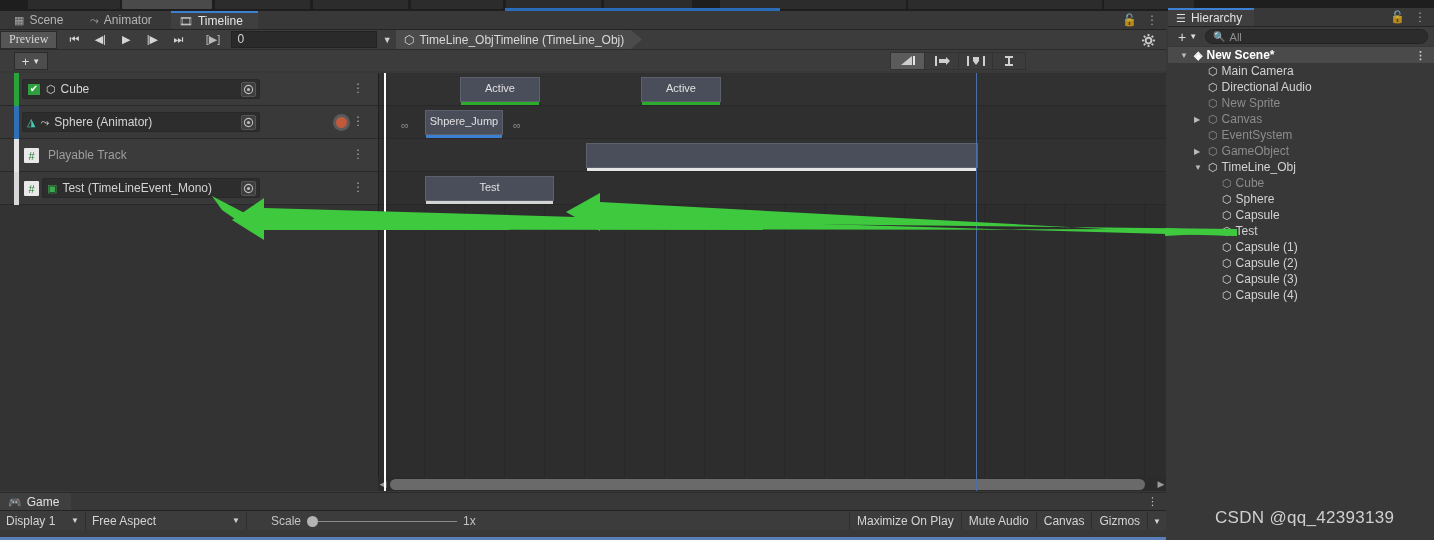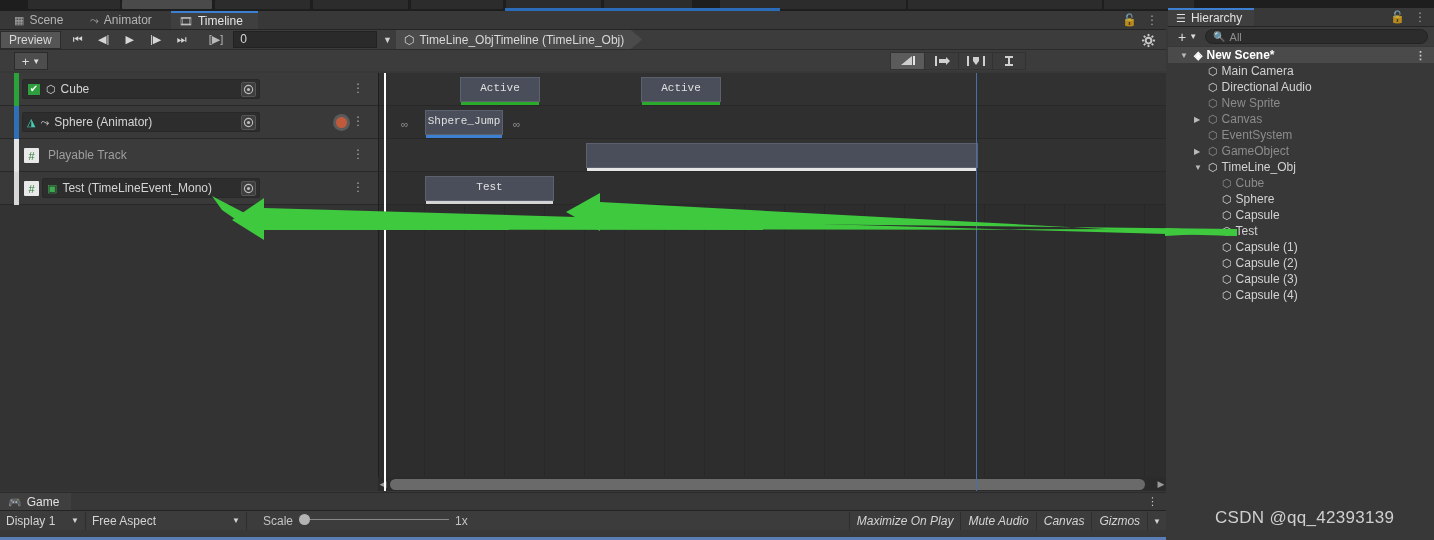--- a/index.html
+++ b/index.html
@@ -30,21 +30,21 @@
   .tab .ticon { font-size:11px; opacity:.85; display:inline-block; }
   .tab-close { position:absolute; right:0; top:0; height:18px; display:flex; align-items:center; gap:9px; padding-right:8px;}
   .lock-ico, .kebab-ico { opacity:.75; font-size:12px; }
 
   
   .tl-toolbar { position:relative; height:20px; background:#3c3c3c; border-top:1px solid #242424; display:flex; align-items:center; }
   .tbtn { height:18px; min-width:26px; background:#4d4d4d; border:1px solid #2e2e2e; border-right:none;
           color:#d2d2d2; font-size:11px; display:flex; align-items:center; justify-content:center; }
   .tbtn:last-child { border-right:1px solid #2e2e2e; }
   .preview { height:18px; padding:0 8px; background:#555; border:1px solid #2b2b2b; color:#d8d8d8;
-             display:flex; align-items:center; font-size:12px; }
+             display:flex; align-items:center; font-size:12px;font-family:Liberation Serif, serif; }
   .transport { display:flex; margin-left:4px; }
   .transport .tbtn { background:#3c3c3c; border:none; width:26px; color:#d6d6d6; font-size:11px; }
   .playrange { margin-left:8px; width:28px; text-align:center; color:#b9b9b9; font-size:11px; }
   .frame-field { margin-left:4px; height:17px; background:#2a2a2a; border:1px solid #222; color:#d6d6d6;
                  padding:0 6px; line-height:15px; font-size:12px; }
   .caret-btn { width:18px; text-align:center; color:#cfcfcf; font-size:9px; }
 
   
   .seq-bar { position:absolute; left:396px; top:18px; width:770px; height:20px; background:#3c3c3c;
              border-top:1px solid #242424; display:flex; align-items:center; }
@@ -74,21 +74,21 @@
   .target-btn { width:15px; height:15px; border:1px solid #555; border-radius:2px; background:#3e3e3e;
                 display:flex; align-items:center; justify-content:center; }
   .rec-btn { position:absolute; right:28px; top:8px; width:17px; height:17px; border-radius:50%;
              background:#5a5a5a; display:flex; align-items:center; justify-content:center; }
   .rec-dot { width:11px; height:11px; border-radius:50%; background:#c05a3b; }
   .row-kebab { position:absolute; right:14px; top:9px; color:#aaa; font-size:12px; line-height:12px; }
   .no-field-label { position:absolute; left:48px; top:9px; color:#9e9e9e; font-size:12px; }
 
   
   .clip-area { position:absolute; left:378px; top:0; width:788px; height:418px; background:#2d2d2d;
-               border-left:1px solid #1e1e1e; overflow:hidden;font-family:Liberation Mono, monospace; }
+               border-left:1px solid #1e1e1e; overflow:hidden; }
   .track-lane { position:absolute; left:0; width:788px; height:33px; border-bottom:1px solid #282828; }
   .lane-bg { background:#313131; }
   .lane-bg.alt { background:#2f2f2f; }
   .gridline { position:absolute; top:0; width:1px; height:418px; background:#282828; }
   .playhead { position:absolute; left:5px; top:-30px; width:1.5px; height:448px; background:#fff; z-index:20; }
   .bluehead { position:absolute; top:-24px; width:1px; height:442px; background:#4a6ea8; z-index:5; }
 
   .clip { position:absolute; top:4px; height:25px; background:#4a4e5a; border:1px solid #5c616e; }
   .clip .cname { position:absolute; left:0; right:0; top:4px; text-align:center; font-size:11px; color:#e0e0e0; }
   .clip-bar { position:absolute; left:0; bottom:-4px; height:3px; }
@@ -124,24 +124,24 @@
 
   
   .game-win { position:absolute; left:0; top:492px; width:1166px; height:48px; background:#383838; }
   .game-tabbar { position:relative; height:18px; background:#383838; border-top:1px solid #2b2b2b; }
   .game-tab { position:absolute; left:0; top:0; height:18px; background:#3f3f3f; color:#e2e2e2;
               padding:0 12px 0 8px; display:flex; align-items:center; gap:5px; font-size:12px; }
   .game-toolbar { position:relative; height:20px; background:#3c3c3c; border-top:1px solid #242424;
                   display:flex; align-items:center; }
   .gt-dd { height:18px; background:#3c3c3c; display:flex; align-items:center; gap:6px;
            padding:0 6px; color:#d4d4d4; font-size:12px; border-right:1px solid #2e2e2e; }
-  .gt-right { position:absolute; right:0; top:1px; display:flex; height:18px;font-style:italic; }
+  .gt-right { position:absolute; right:0; top:1px; display:flex; height:18px; }
   .gt-btn { height:18px; padding:0 7px; background:#3c3c3c; border-left:1px solid #2e2e2e;
             color:#d4d4d4; font-size:12px; display:flex; align-items:center; }
-  .scale-wrap { display:flex; align-items:flex-start; gap:6px; margin-left:16px; }
+  .scale-wrap { display:flex; align-items:flex-end; gap:6px; margin-left:24px; }
   .scale-track { position:relative; width:150px; height:12px; display:flex; align-items:center; }
   .scale-line { width:150px; height:1px; background:#888; }
   .scale-knob { position:absolute; left:0; width:11px; height:11px; border-radius:50%; background:#b4b4b4; }
   .game-kebab { position:absolute; right:8px; top:2px; color:#ccc; font-size:11px; }
 
   .bottom-blue { position:absolute; left:0; bottom:0; width:1166px; height:3px; background:#5a7fb8; }
 
   
   .watermark { position:absolute; left:1215px; top:508px; font-size:17px; color:#cfcfcf;
                font-family:"Liberation Sans", sans-serif; letter-spacing:.3px; }

